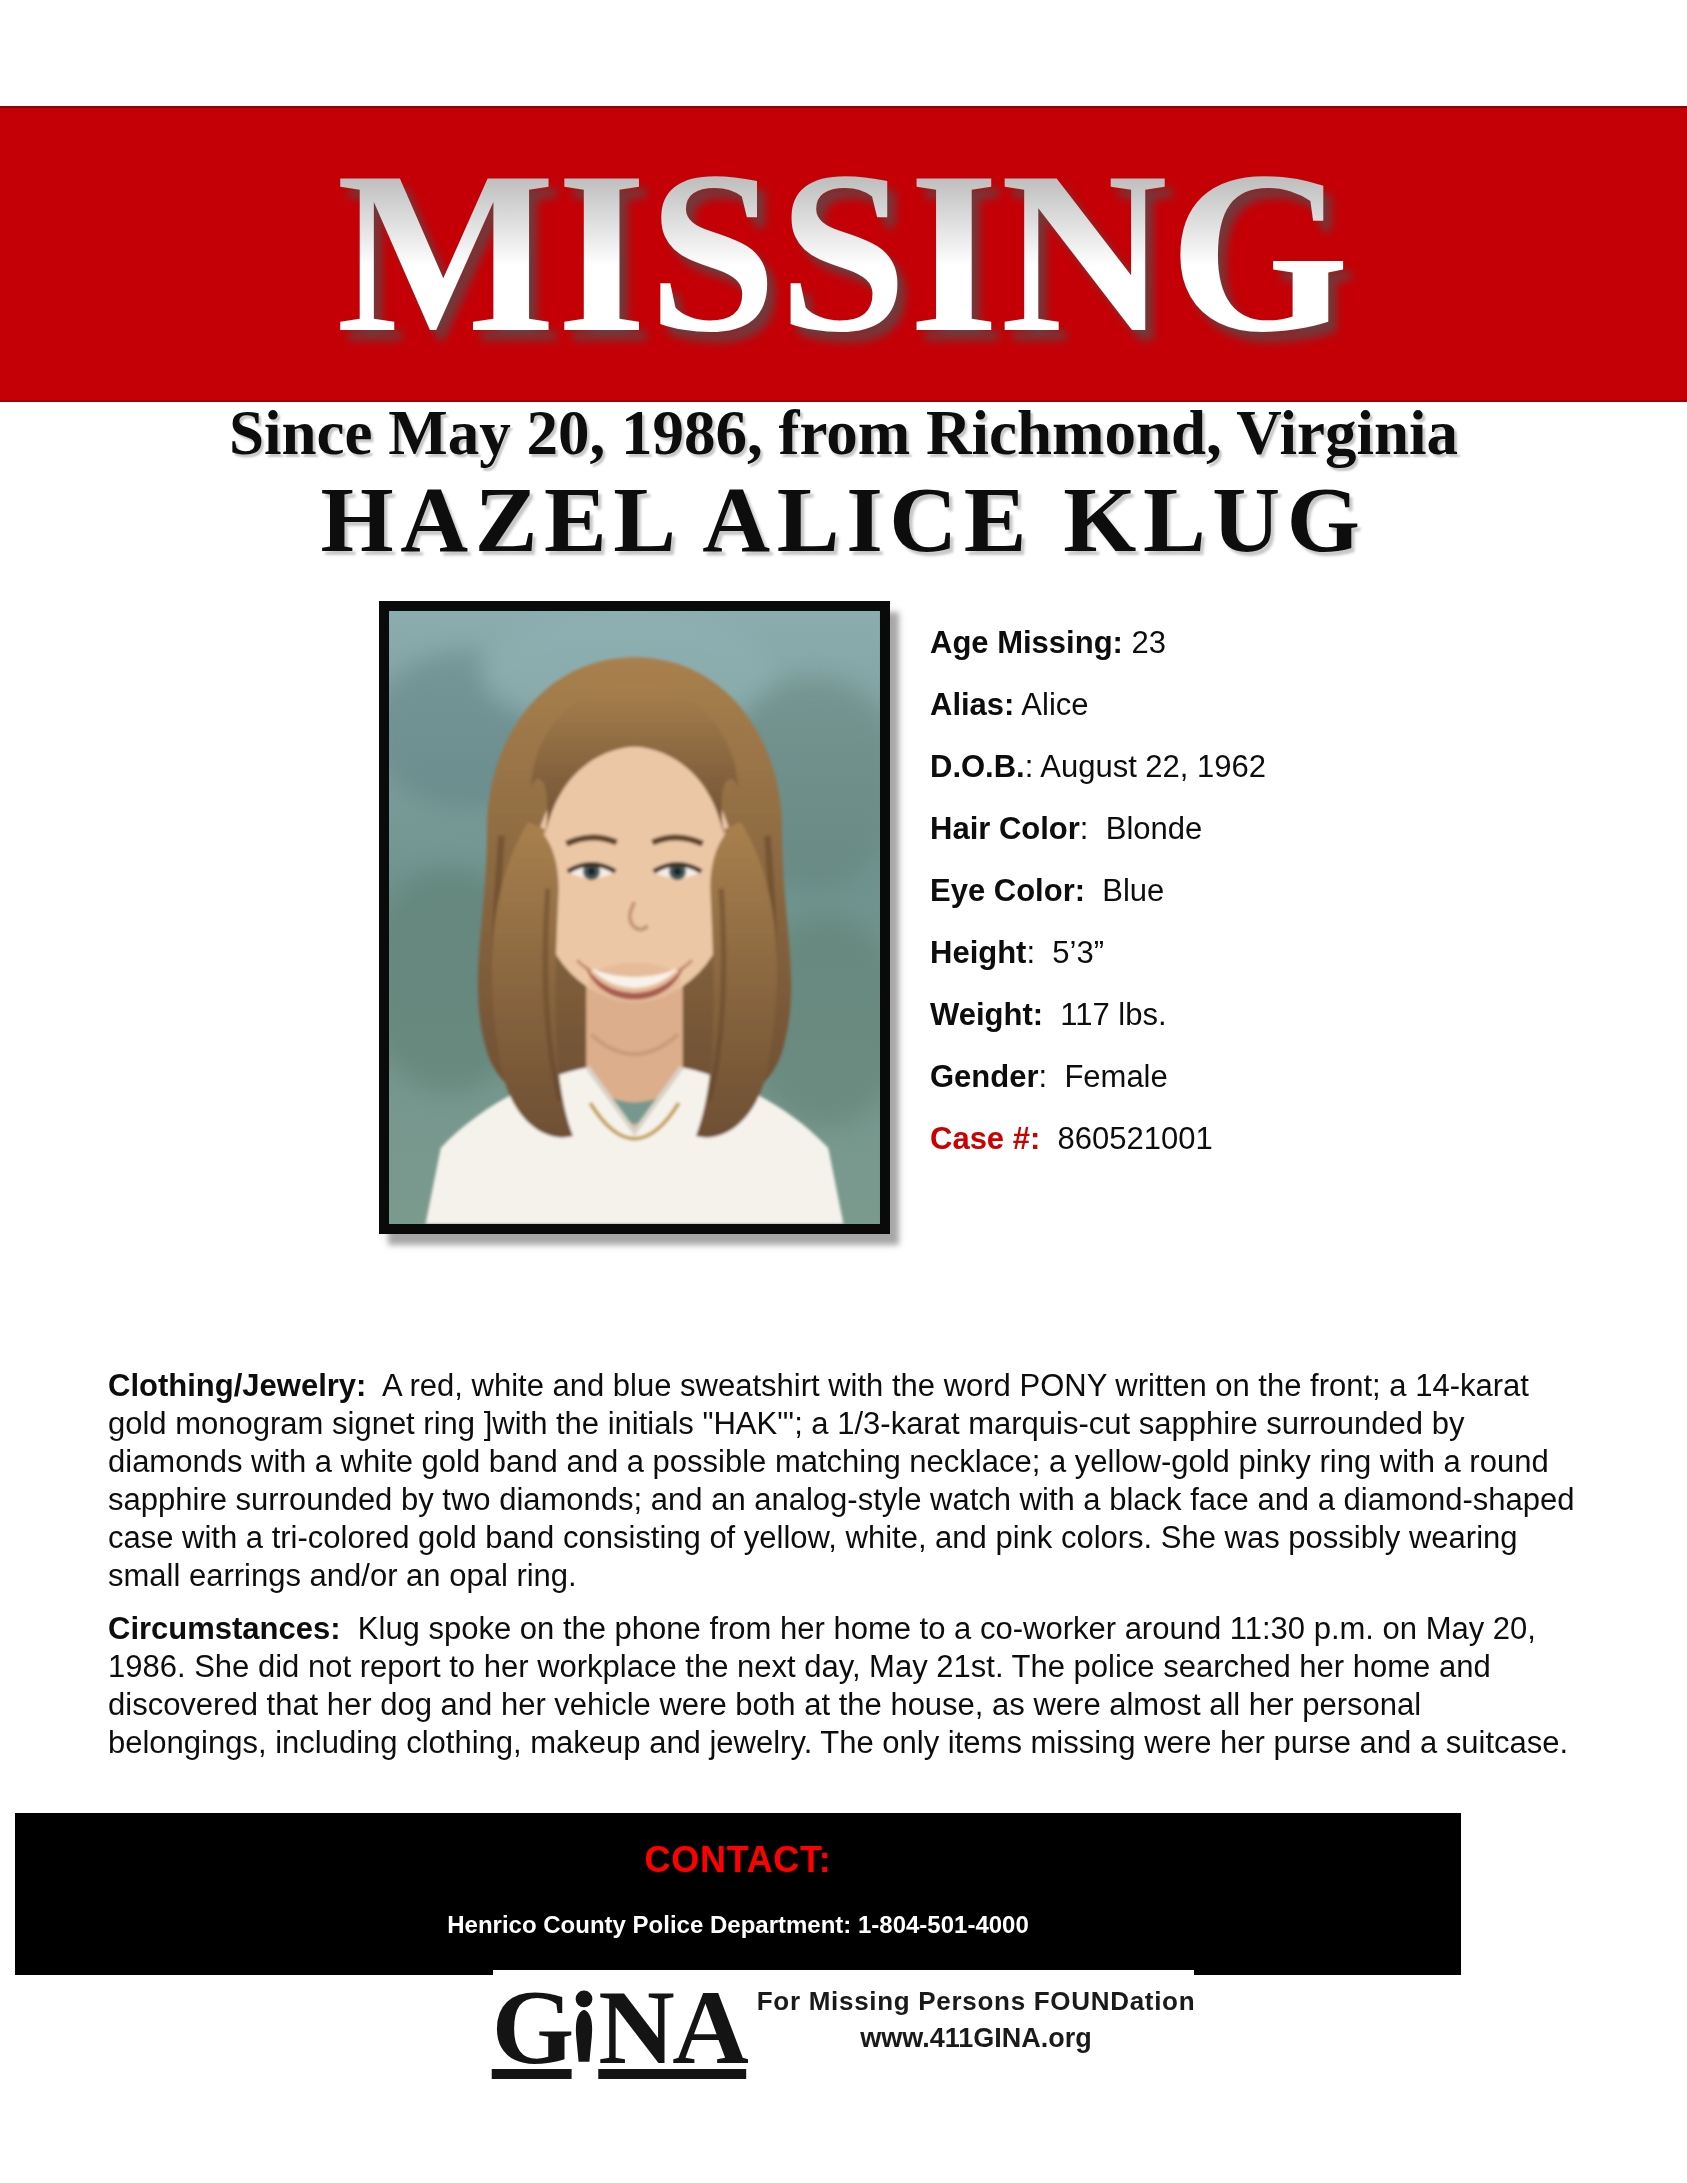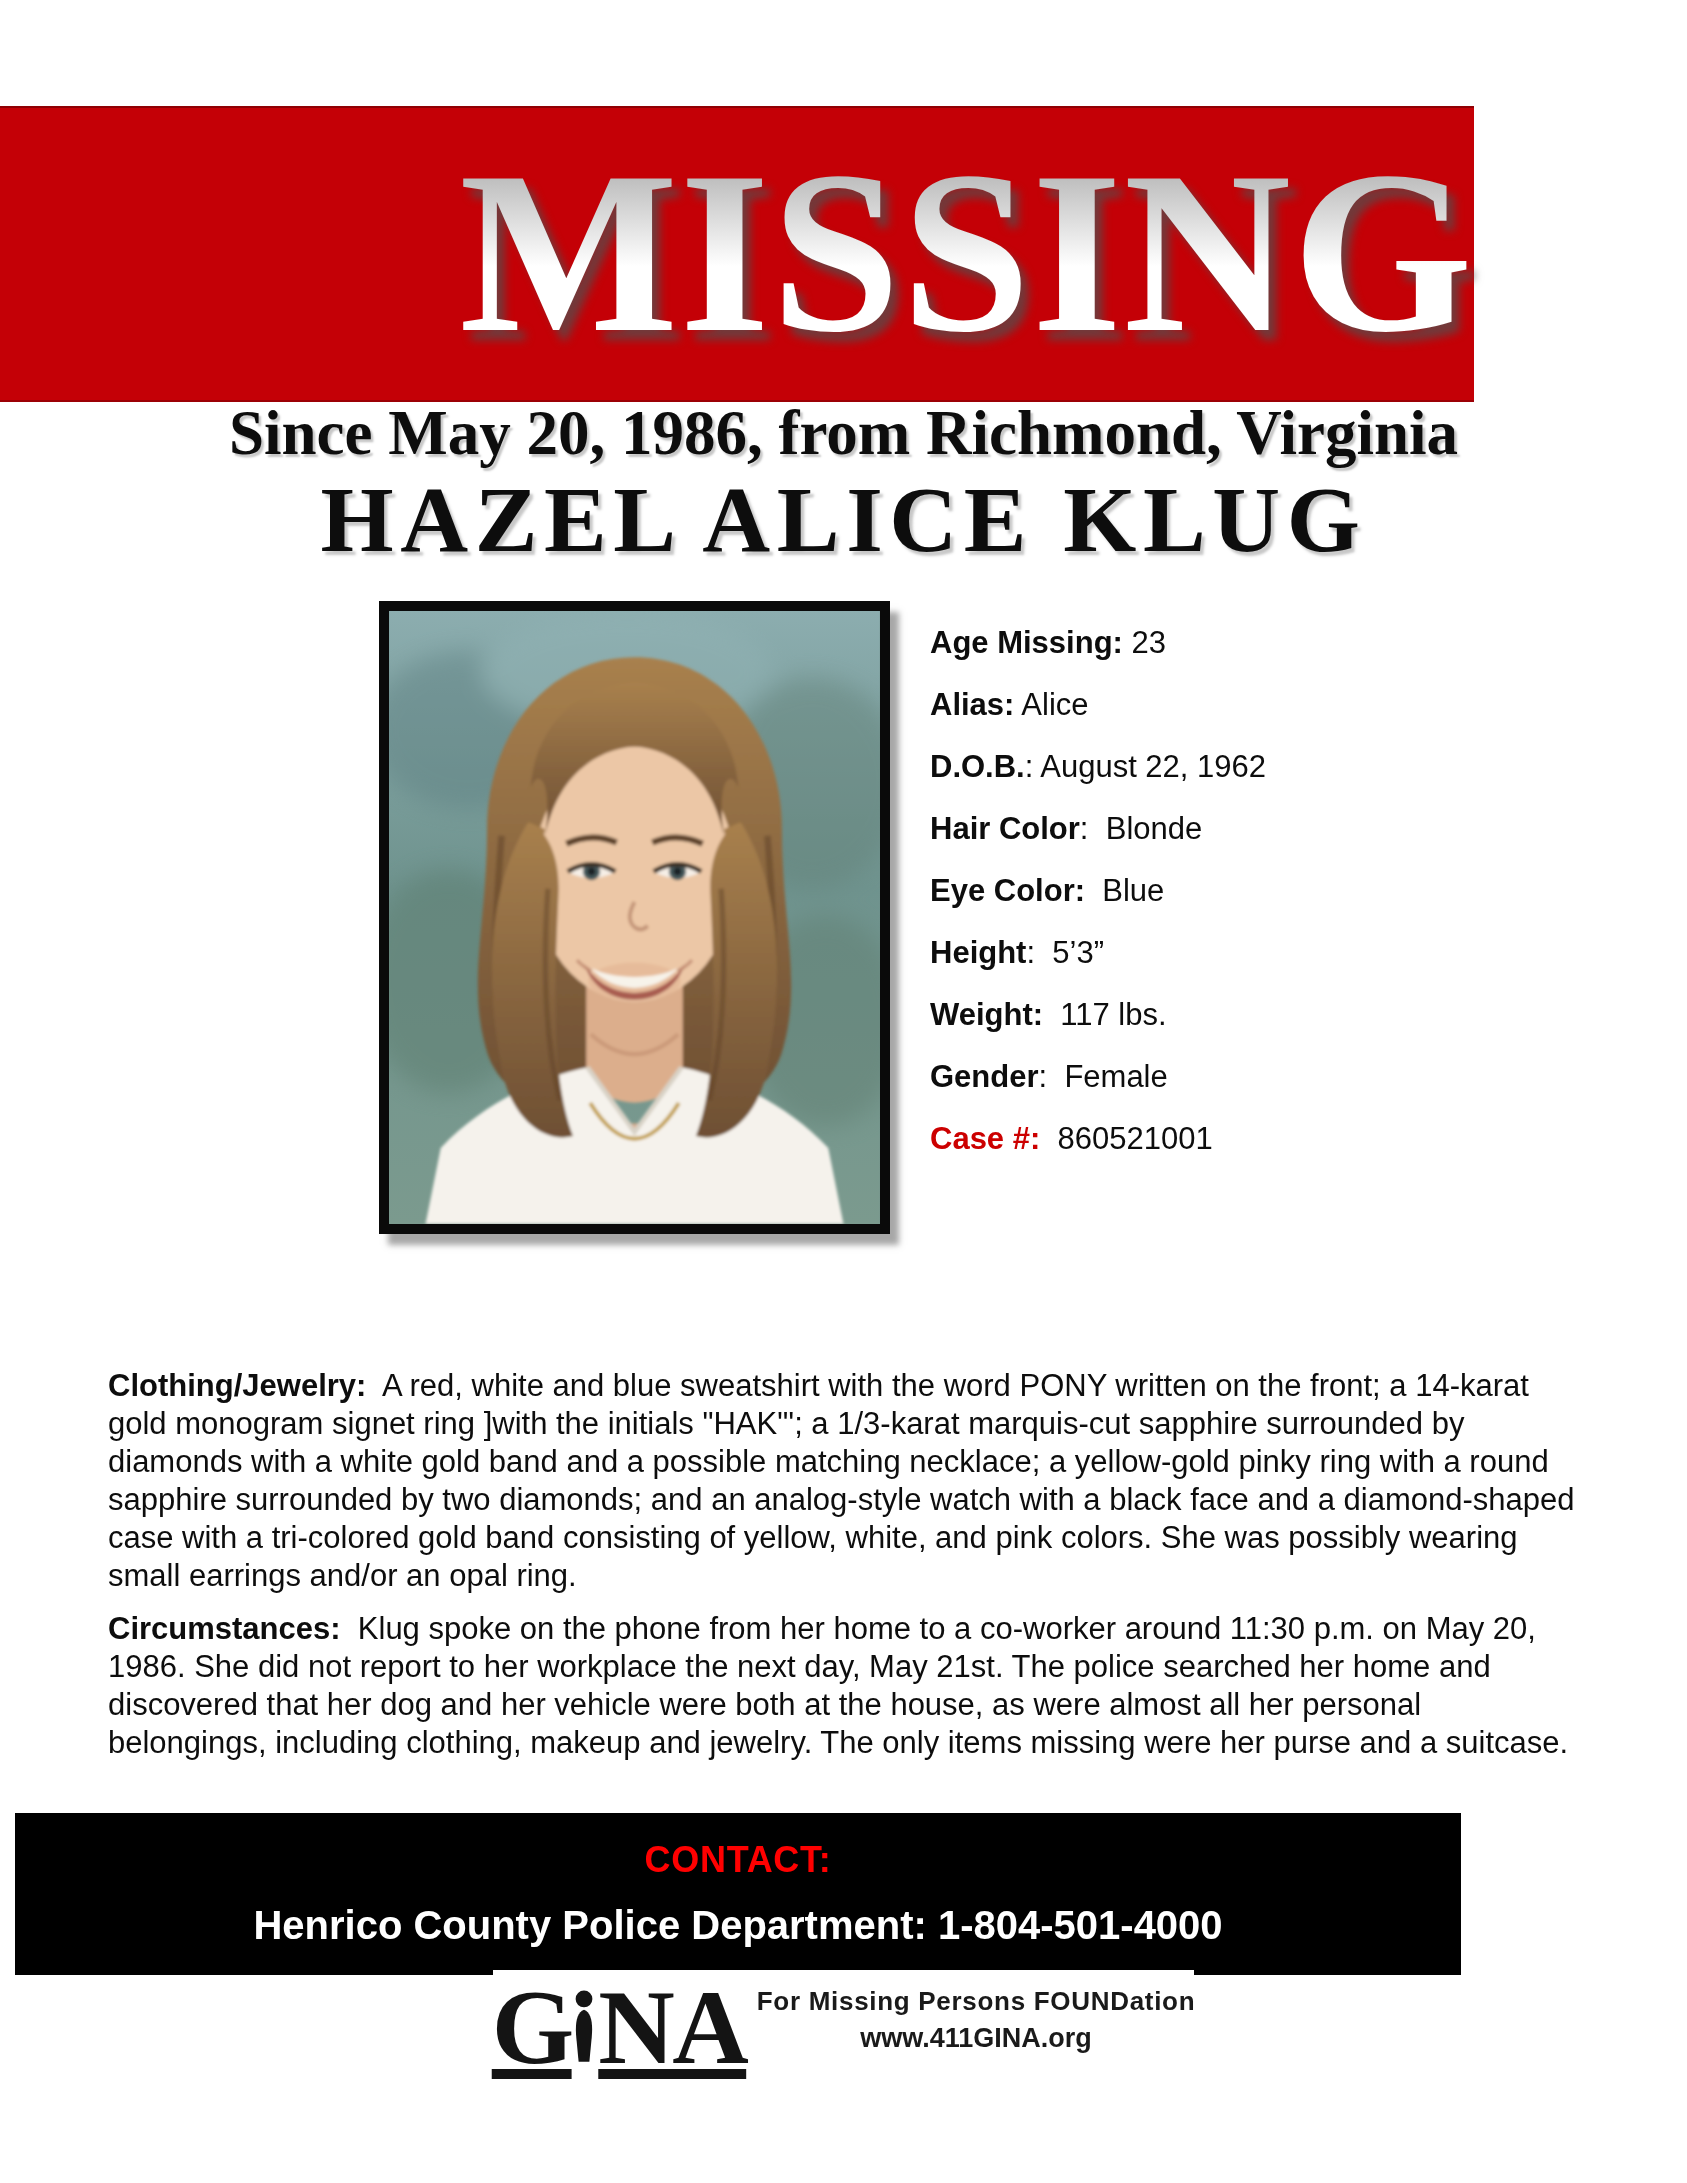--- a/index.html
+++ b/index.html
@@ -16,25 +16,25 @@
     background: #ffffff;
     overflow: hidden;
     font-family: "Liberation Sans", sans-serif;
     color: #111111;
   }
 
   
   .banner {
     position: absolute;
     left: 0; top: 106px;
-    width: 1474px; height: 292px;
+    width: 1687px; height: 292px;
     background: #c40006;
     border-top: 2px solid #8f0004;
     border-bottom: 2px solid #9c0005;
-    text-align: right;
+    text-align: center;
   }
   .missing {
     display: inline-block;
     font-family: "Liberation Serif", serif;
     font-weight: bold;
     font-size: 232px;
     line-height: 288px;
     letter-spacing: 1.3px;
     color: #ffffff;
     text-shadow: 8.6px 10px 6px rgba(80,80,80,0.75);
@@ -133,21 +133,21 @@
     font-weight: bold;
     font-size: 36px;
     line-height: 37px;
     color: #ff0000;
     letter-spacing: 0.7px;
   }
   .contact-line {
     margin-top: 30px;
     text-align: center;
     font-weight: bold;
-    font-size: 40px;
+    font-size: 24px;
     line-height: 34px;
     color: #ffffff;
   }
 
   
   .logo-box {
     position: absolute;
     left: 493px; top: 1970px;
     width: 701px; height: 114px;
     background: #ffffff;

